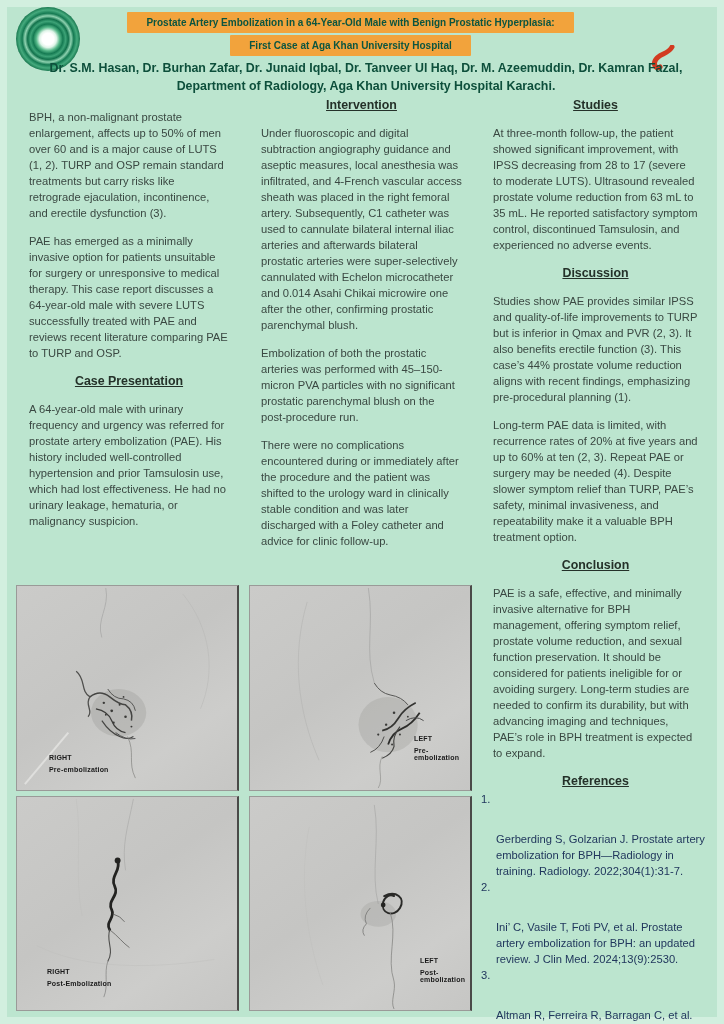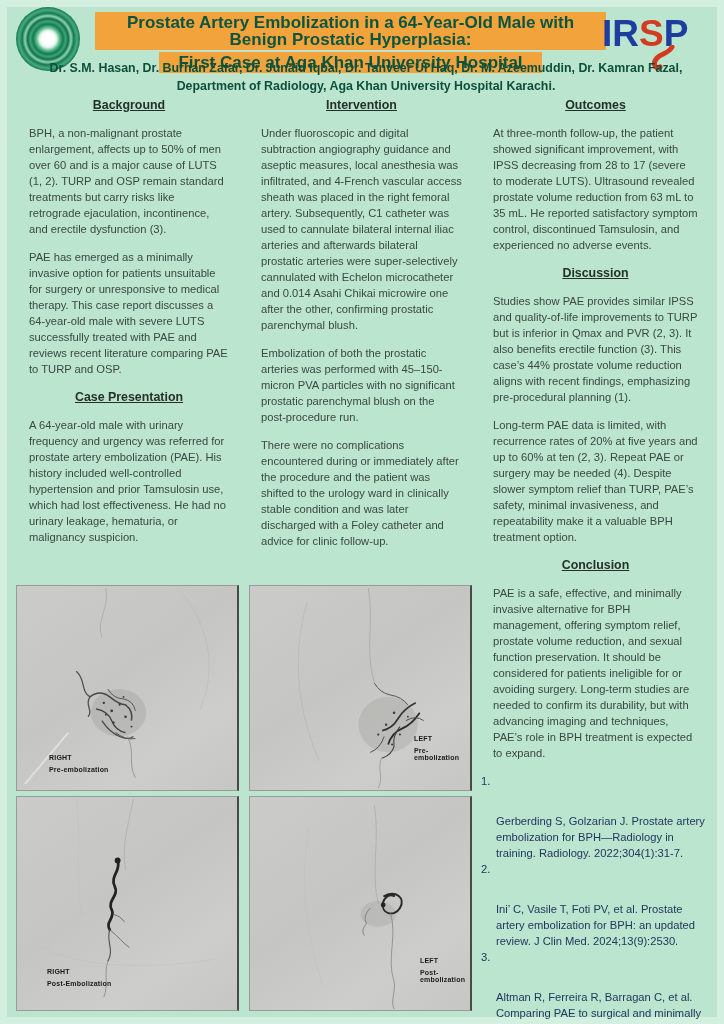--- a/index.html
+++ b/index.html
@@ -13,21 +13,21 @@
   .aku-logo{
     position:absolute;left:16px;top:7px;width:64px;height:64px;border-radius:50%;
     background:radial-gradient(circle at 50% 50%,
       #ffffff 0 13%, #dff4e8 19%, #57b98a 26%, #157a52 33%, #3da377 39%,
       #11714b 45%, #8ed2b0 51%, #157a52 57%, #45aa7d 64%, #0d6842 73%,
       #35996c 82%, #0d6842 92%, #2e8f64 100%);
   }
   .title-wrap{position:absolute;left:95px;right:118px;top:12px;text-align:center;}
   .title-line{
     display:inline-block;background:#f2a33c;color:#0b5540;font-weight:700;
-    font-size:17px;line-height:17px;padding:2px 19px;margin-bottom:2px;border-radius:1px;
+    font-size:10px;line-height:17px;padding:2px 19px;margin-bottom:2px;border-radius:1px;
   }
   .authors{position:absolute;left:8px;right:0;top:59px;text-align:center;
     color:#0d4f3b;font-weight:700;font-size:12.4px;line-height:18px;}
   .irsp-logo{position:absolute;right:10px;top:13px;width:112px;height:62px;}
   .irsp-letters{font-size:37px;font-weight:800;color:#1d3e9e;letter-spacing:0;}
   .irsp-s{color:#d23b20;}
   .irsp-tail{position:absolute;left:46px;top:32px;}
 
   
   .col{position:absolute;top:97px;color:#3a4842;font-size:11.2px;line-height:16px;}
@@ -70,58 +70,57 @@
 <div class="poster">
 
   <div class="aku-logo"></div>
 
   <div class="title-wrap">
     <span class="title-line">Prostate Artery Embolization in a 64-Year-Old Male with Benign Prostatic Hyperplasia:</span><br>
     <span class="title-line">First Case at Aga Khan University Hospital</span>
   </div>
 
   <div class="irsp-logo">
-    <span class="irsp-letters"><span>IR</span><span class="irsp-s">S</span><span>P</span></span>
     <svg class="irsp-tail" width="30" height="26" viewBox="0 0 30 26">
       <path d="M24,2 C20,10 10,8 7,16 C5,21 9,24 12,22" fill="none" stroke="#d23b20" stroke-width="5" stroke-linecap="round"></path>
     </svg>
   </div>
 
   <div class="authors">
     <div>Dr. S.M. Hasan, Dr. Burhan Zafar, Dr. Junaid Iqbal, Dr. Tanveer Ul Haq, Dr. M. Azeemuddin, Dr. Kamran Fazal,</div>
     <div>Department of Radiology, Aga Khan University Hospital Karachi.</div>
   </div>
 
   <section class="col col1">
-    <h2 class="first">Background</h2>
     <p>BPH, a non-malignant prostate enlargement, affects up to 50% of men over 60 and is a major cause of LUTS (1, 2). TURP and OSP remain standard treatments but carry risks like retrograde ejaculation, incontinence, and erectile dysfunction (3).</p>
     <p>PAE has emerged as a minimally invasive option for patients unsuitable for surgery or unresponsive to medical therapy. This case report discusses a 64-year-old male with severe LUTS successfully treated with PAE and reviews recent literature comparing PAE to TURP and OSP.</p>
 
     <h2>Case Presentation</h2>
     <p>A 64-year-old male with urinary frequency and urgency was referred for prostate artery embolization (PAE). His history included well-controlled hypertension and prior Tamsulosin use, which had lost effectiveness. He had no urinary leakage, hematuria, or malignancy suspicion.</p>
   </section>
 
   <section class="col col2">
     <h2 class="first">Intervention</h2>
     <p>Under fluoroscopic and digital subtraction angiography guidance and aseptic measures, local anesthesia was infiltrated, and 4-French vascular access sheath was placed in the right femoral artery. Subsequently, C1 catheter was used to cannulate bilateral internal iliac arteries and afterwards bilateral prostatic arteries were super-selectively cannulated with Echelon microcatheter and 0.014 Asahi Chikai microwire one after the other, confirming prostatic parenchymal blush.</p>
     <p>Embolization of both the prostatic arteries was performed with 45–150-micron PVA particles with no significant prostatic parenchymal blush on the post-procedure run.</p>
     <p>There were no complications encountered during or immediately after the procedure and the patient was shifted to the urology ward in clinically stable condition and was later discharged with a Foley catheter and advice for clinic follow-up.</p>
   </section>
 
   <section class="col col3">
-    <h2 class="first">Outcomes</h2>
+    <h2 class="first">Studies</h2>
     <p>At three-month follow-up, the patient showed significant improvement, with IPSS decreasing from 28 to 17 (severe to moderate LUTS). Ultrasound revealed prostate volume reduction from 63 mL to 35 mL. He reported satisfactory symptom control, discontinued Tamsulosin, and experienced no adverse events.</p>
 
     <h2>Discussion</h2>
     <p>Studies show PAE provides similar IPSS and quality-of-life improvements to TURP but is inferior in Qmax and PVR (2, 3). It also benefits erectile function (3). This case’s 44% prostate volume reduction aligns with recent findings, emphasizing pre-procedural planning (1).</p>
     <p>Long-term PAE data is limited, with recurrence rates of 20% at five years and up to 60% at ten (2, 3). Repeat PAE or surgery may be needed (4). Despite slower symptom relief than TURP, PAE’s safety, minimal invasiveness, and repeatability make it a valuable BPH treatment option.</p>
 
     <h2 class="mt-lg">Conclusion</h2>
     <p>PAE is a safe, effective, and minimally invasive alternative for BPH management, offering symptom relief, prostate volume reduction, and sexual function preservation. It should be considered for patients ineligible for or avoiding surgery. Long-term studies are needed to confirm its durability, but with advancing imaging and techniques, PAE’s role in BPH treatment is expected to expand.</p>
 
+    <h2>References</h2>
     <div class="refs">
       <div class="ref-row">
         <span class="ref-num">1.</span>
         <span class="ref-text">Gerberding S, Golzarian J. Prostate artery embolization for BPH—Radiology in training. Radiology. 2022;304(1):31-7.</span>
       </div>
       <div class="ref-row">
         <span class="ref-num">2.</span>
         <span class="ref-text">Ini’ C, Vasile T, Foti PV, et al. Prostate artery embolization for BPH: an updated review. J Clin Med. 2024;13(9):2530.</span>
       </div>
       <div class="ref-row">

